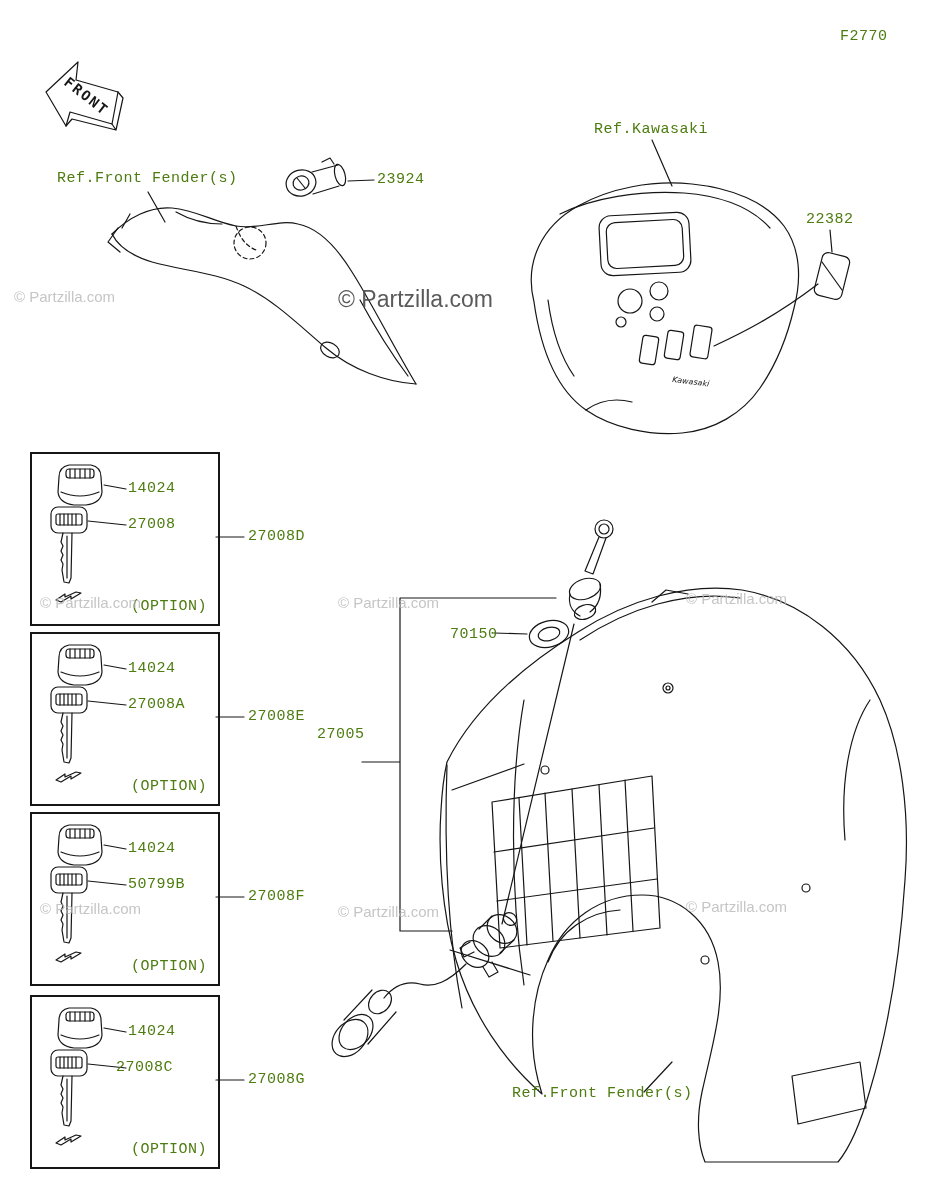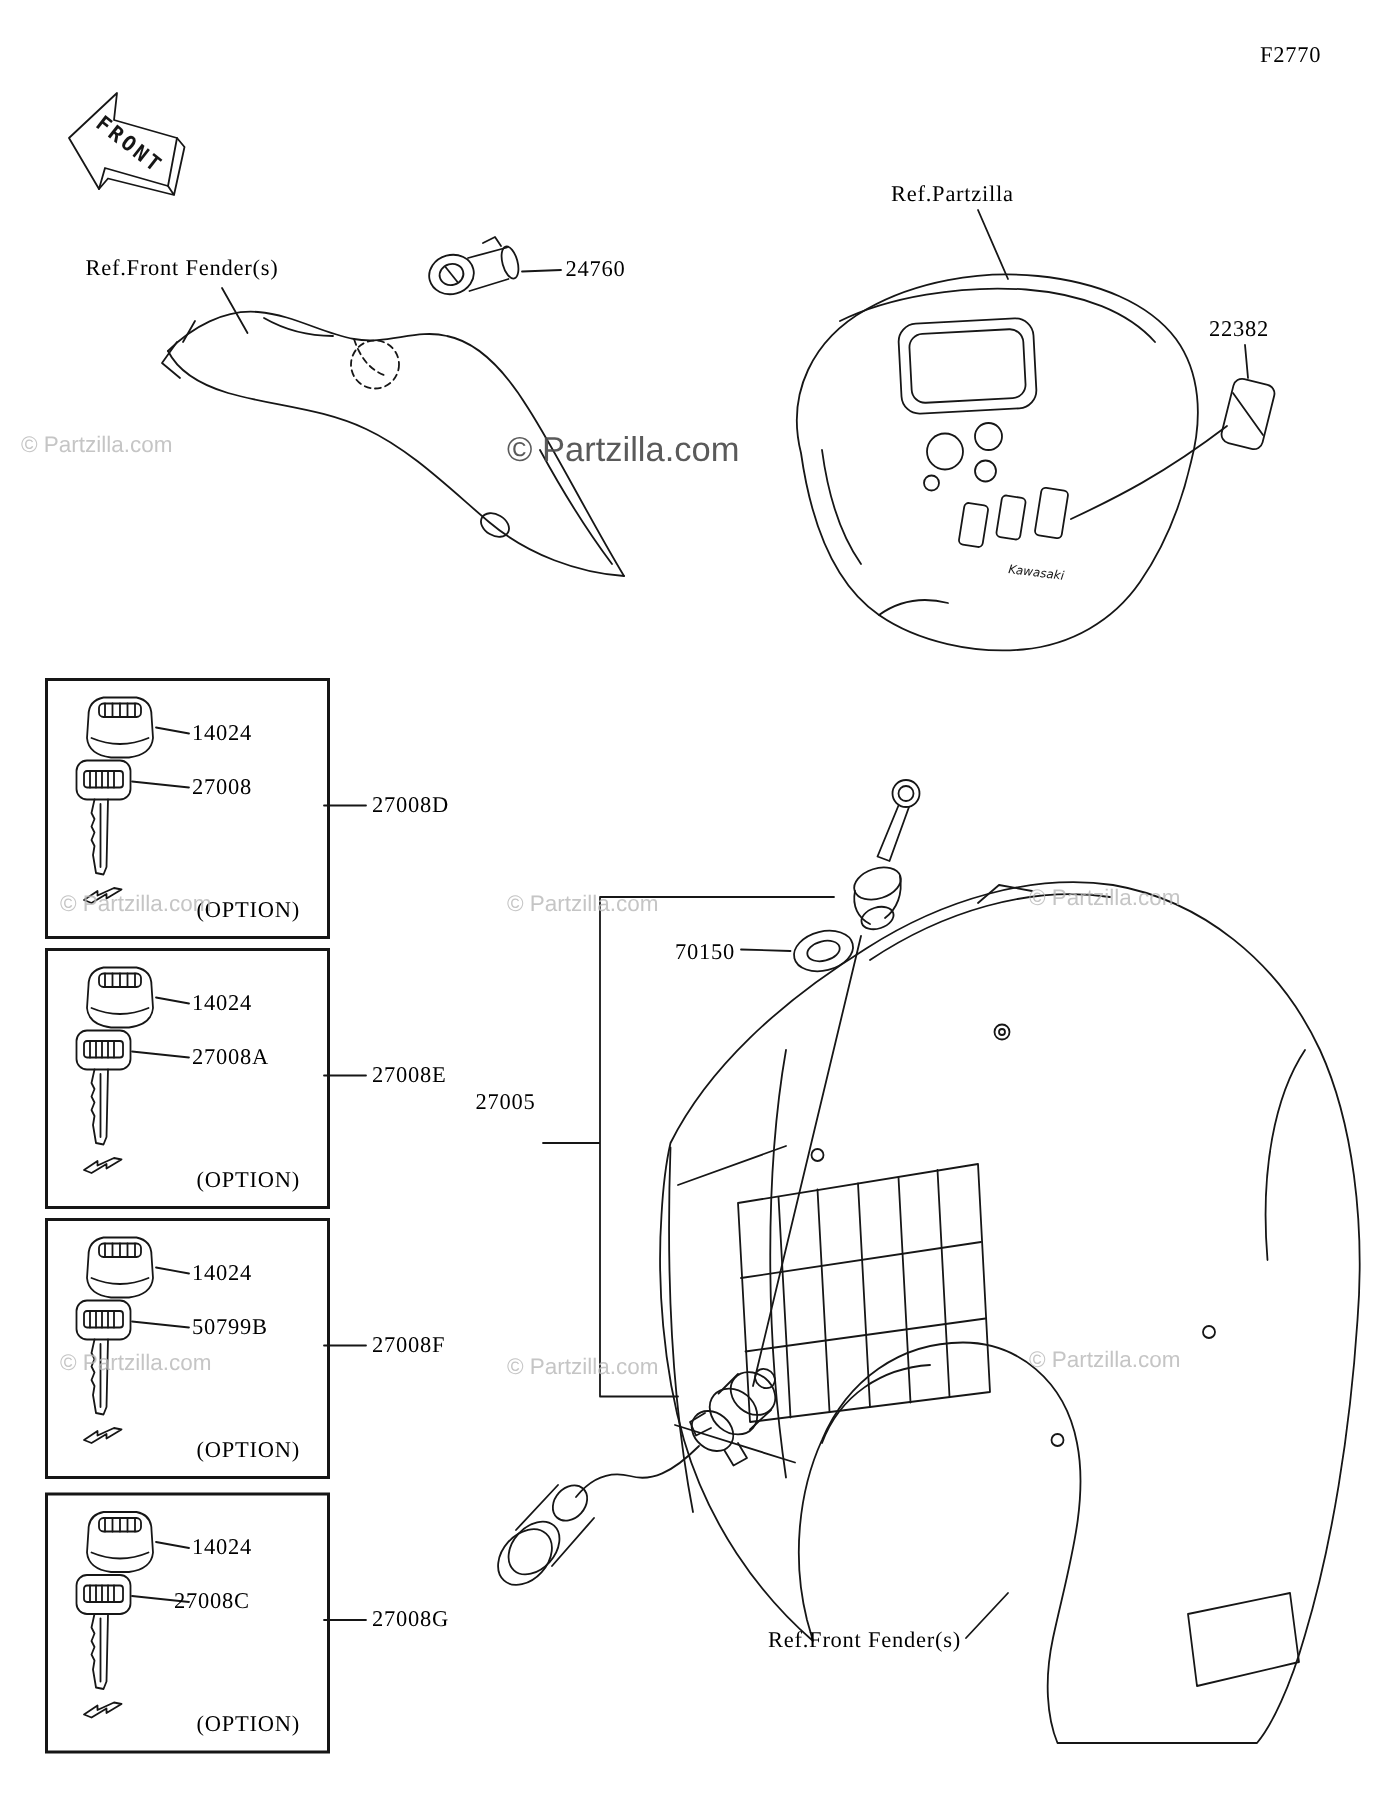--- a/index.html
+++ b/index.html
@@ -1,20 +1,20 @@
 <!DOCTYPE html>
 <html><head>
 <meta charset="utf-8">
 <style>
   html,body { margin:0; padding:0; background:#ffffff; }
   .stage { position:relative; width:929px; height:1200px; background:#fff; overflow:hidden;
            font-family:"DejaVu Sans Mono", monospace; }
   svg.art { position:absolute; left:0; top:0; }
-  .lbl { position:absolute; font-size:15px; line-height:18px; color:#000000;
-         white-space:nowrap; letter-spacing:.5px; font-family:Liberation Serif, serif; }
+  .lbl { position:absolute; font-size:15px; line-height:18px; color:#4d7c0f;
+         white-space:nowrap; letter-spacing:.5px; font-family:Liberation Mono, monospace; }
   .lbl.partnum { cursor:pointer; }
   .opt-box { position:absolute; left:30px; width:186px; height:170px; border:2px solid #161616; }
   .wm { position:absolute; font-family:"Liberation Sans", sans-serif; font-size:15px;
         color:#b7b7b7; opacity:.8; white-space:nowrap; }
   .wm-big { position:absolute; font-family:"Liberation Sans", sans-serif; font-size:23px;
             color:#4d4d4d; opacity:.92; white-space:nowrap; }
 </style>
 </head>
 <body>
 
@@ -168,23 +168,23 @@
         <ellipse cx="350" cy="1038" rx="15" ry="21" transform="rotate(42 350 1038)"></ellipse>
       </g>
 
       <path d="M644,1092 L672,1062"></path>
     </g>
   </svg>
 
   <div class="lbl" style="left:840px;top:28px">F2770</div>
 
   <div class="lbl" style="left:57px;top:170px">Ref.Front Fender(s)</div>
-  <div class="lbl partnum" style="left:377px;top:171px">24760</div>
-
-  <div class="lbl" style="left:594px;top:121px">Ref.Partzilla</div>
+  <div class="lbl partnum" style="left:377px;top:171px">23924</div>
+
+  <div class="lbl" style="left:594px;top:121px">Ref.Kawasaki</div>
   <div class="lbl partnum" style="left:806px;top:211px">22382</div>
 
   <div class="lbl partnum" style="left:450px;top:626px">70150</div>
   <div class="lbl partnum" style="left:317px;top:726px">27005</div>
 
   <div class="lbl" style="left:512px;top:1085px">Ref.Front Fender(s)</div>
 
   <div class="opt-box" style="top:452px"></div>
   <div class="lbl partnum" style="left:128px;top:480px">14024</div>
   <div class="lbl partnum" style="left:128px;top:516px">27008</div>

